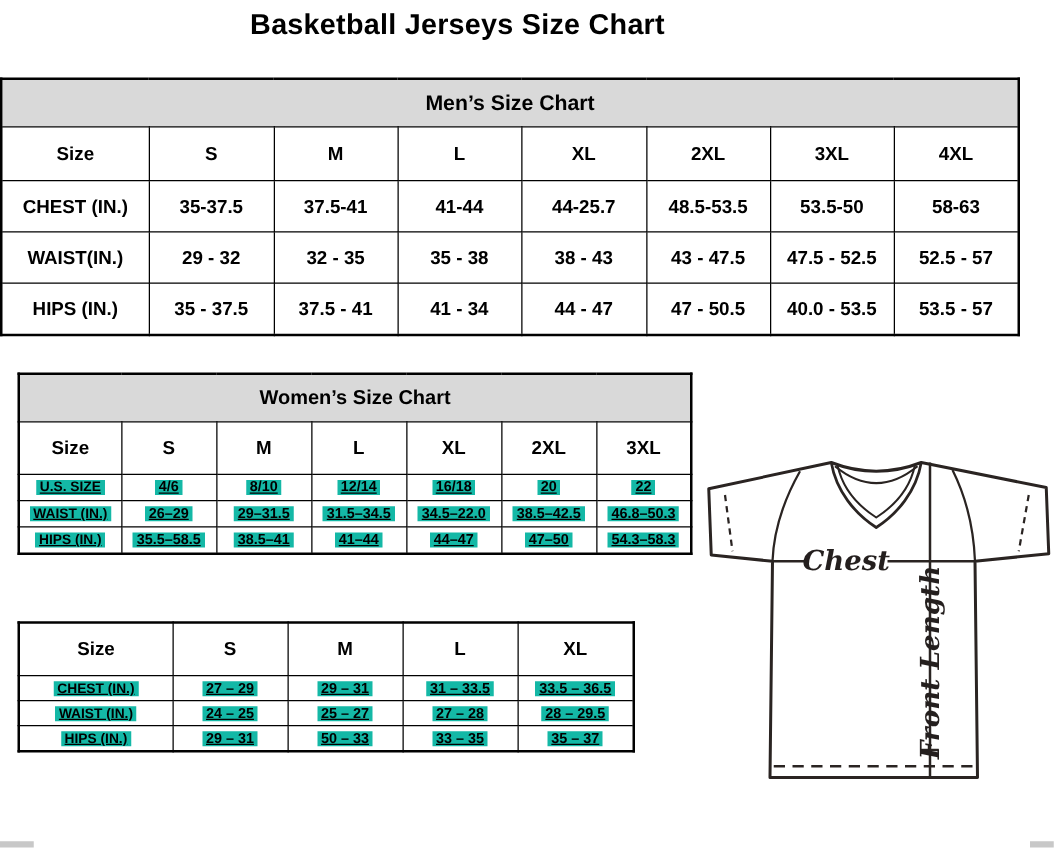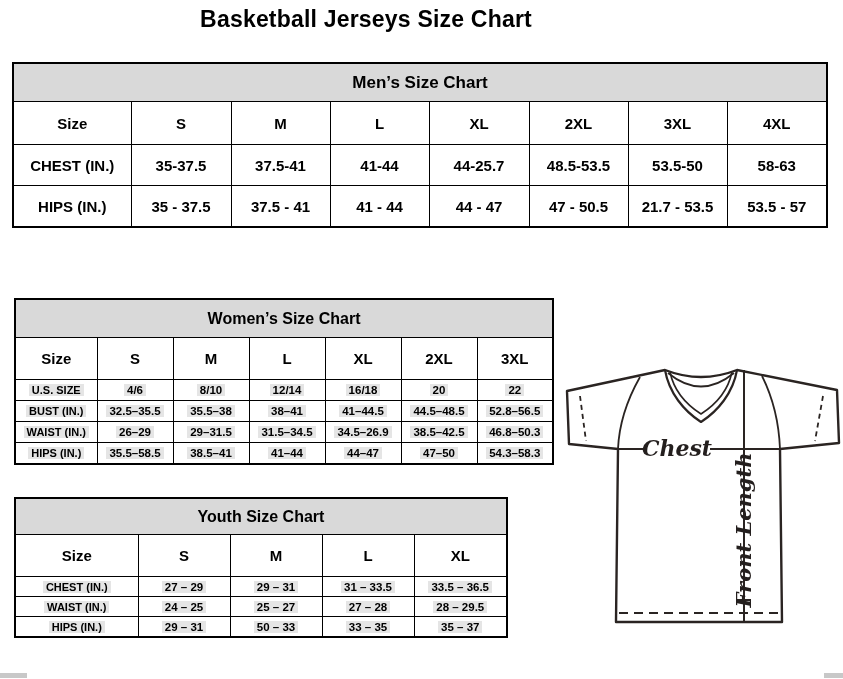--- a/index.html
+++ b/index.html
@@ -9,34 +9,34 @@
   }
   .abs{position:absolute;}
   .title{
     left:0;top:6px;width:732px;text-align:center;
     font-size:23px;font-weight:bold;letter-spacing:.2px;
   }
   table{border-collapse:collapse;table-layout:fixed;border:2px solid #000;position:absolute;}
   td{border:1px solid #000;text-align:center;vertical-align:middle;
      font-weight:bold;padding:0;overflow:hidden;white-space:nowrap;}
   .band td{background:#d9d9d9;font-size:17px;height:37px;}
-  #men{left:12px;top:62px;width:814px;}
+  #men{left:0;top:62px;width:814px;}
   #men .hdr td{height:42px;font-size:15px;}
   #men .data td{height:40px;font-size:15px;}
   #women{left:14px;top:298px;width:538px;}
   #women .band td{font-size:16px;margin-top:11px;}
   #women .hdr td{height:41px;font-size:15px;}
   #women .data td{height:20px;font-size:11.5px;}
   #women .data td:first-child{font-size:11px;}
   #youth{left:14px;top:497px;width:492px;}
   #youth .band td{font-size:16px;height:35px;}
   #youth .hdr td{height:41px;font-size:15px;}
   #youth .data td{height:19px;font-size:11.5px;}
   #youth .data td:first-child{font-size:11px;}
-  .hl{background:#e5e5e5;padding:0 3px;}
+  .hl{background:#14b8a6;padding:0 3px;text-decoration:underline;}
   #jersey{left:558px;top:360px;}
   .measure-text{
     font-family:"DejaVu Serif", serif;
     font-style:italic;font-weight:bold;fill:#241f1e;
   }
   .sb{background:#c8c8c8;}
   #sb-left{left:0;top:673px;width:27px;height:5px;}
   #sb-right{left:824px;top:673px;width:19px;height:5px;}
 </style>
 </head>
@@ -73,27 +73,37 @@
     <td>CHEST (IN.)</td>
     <td>35-37.5</td>
     <td>37.5-41</td>
     <td>41-44</td>
     <td>44-25.7</td>
     <td>48.5-53.5</td>
     <td>53.5-50</td>
     <td>58-63</td>
   </tr>
   <tr class="data">
+    <td>WAIST(IN.)</td>
+    <td>29 - 32</td>
+    <td>32 - 35</td>
+    <td>35 - 38</td>
+    <td>38 - 43</td>
+    <td>43 - 47.5</td>
+    <td>47.5 - 52.5</td>
+    <td>52.5 - 57</td>
+  </tr>
+  <tr class="data">
     <td>HIPS (IN.)</td>
     <td>35 - 37.5</td>
     <td>37.5 - 41</td>
-    <td>41 - 44</td>
+    <td>41 - 34</td>
     <td>44 - 47</td>
     <td>47 - 50.5</td>
-    <td>21.7 - 53.5</td>
+    <td>40.0 - 53.5</td>
     <td>53.5 - 57</td>
   </tr>
 </tbody>
   </table>
 
 <table id="women">
   <colgroup>
       <col style="width:82px">
       <col style="width:76px">
       <col style="width:76px">
@@ -118,34 +128,25 @@
   <tr class="data">
     <td><span class="hl">U.S. SIZE</span></td>
     <td><span class="hl">4/6</span></td>
     <td><span class="hl">8/10</span></td>
     <td><span class="hl">12/14</span></td>
     <td><span class="hl">16/18</span></td>
     <td><span class="hl">20</span></td>
     <td><span class="hl">22</span></td>
   </tr>
   <tr class="data">
-    <td><span class="hl">BUST (IN.)</span></td>
-    <td><span class="hl">32.5–35.5</span></td>
-    <td><span class="hl">35.5–38</span></td>
-    <td><span class="hl">38–41</span></td>
-    <td><span class="hl">41–44.5</span></td>
-    <td><span class="hl">44.5–48.5</span></td>
-    <td><span class="hl">52.8–56.5</span></td>
-  </tr>
-  <tr class="data">
     <td><span class="hl">WAIST (IN.)</span></td>
     <td><span class="hl">26–29</span></td>
     <td><span class="hl">29–31.5</span></td>
     <td><span class="hl">31.5–34.5</span></td>
-    <td><span class="hl">34.5–26.9</span></td>
+    <td><span class="hl">34.5–22.0</span></td>
     <td><span class="hl">38.5–42.5</span></td>
     <td><span class="hl">46.8–50.3</span></td>
   </tr>
   <tr class="data">
     <td><span class="hl">HIPS (IN.)</span></td>
     <td><span class="hl">35.5–58.5</span></td>
     <td><span class="hl">38.5–41</span></td>
     <td><span class="hl">41–44</span></td>
     <td><span class="hl">44–47</span></td>
     <td><span class="hl">47–50</span></td>
@@ -156,23 +157,20 @@
 
 <table id="youth">
   <colgroup>
       <col style="width:123px">
       <col style="width:92px">
       <col style="width:92px">
       <col style="width:92px">
       <col style="width:93px">
     </colgroup>
   <tbody>
-      <tr class="band">
-        <td colspan="5">Youth Size Chart</td>
-      </tr>
   <tr class="hdr">
     <td>Size</td>
     <td>S</td>
     <td>M</td>
     <td>L</td>
     <td>XL</td>
   </tr>
   <tr class="data">
     <td><span class="hl">CHEST (IN.)</span></td>
     <td><span class="hl">27 – 29</span></td>

